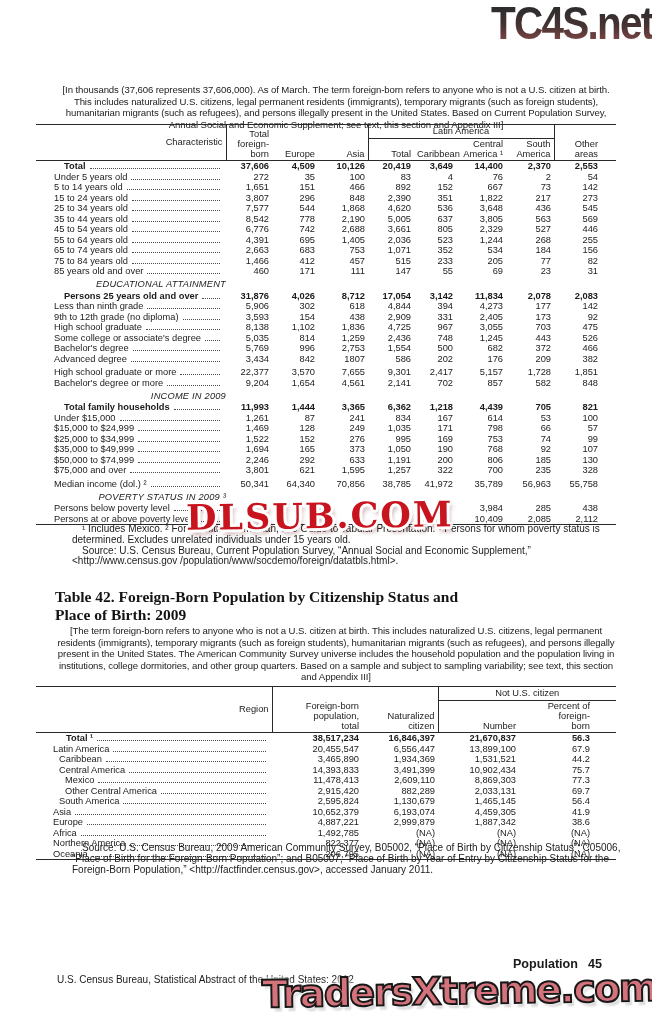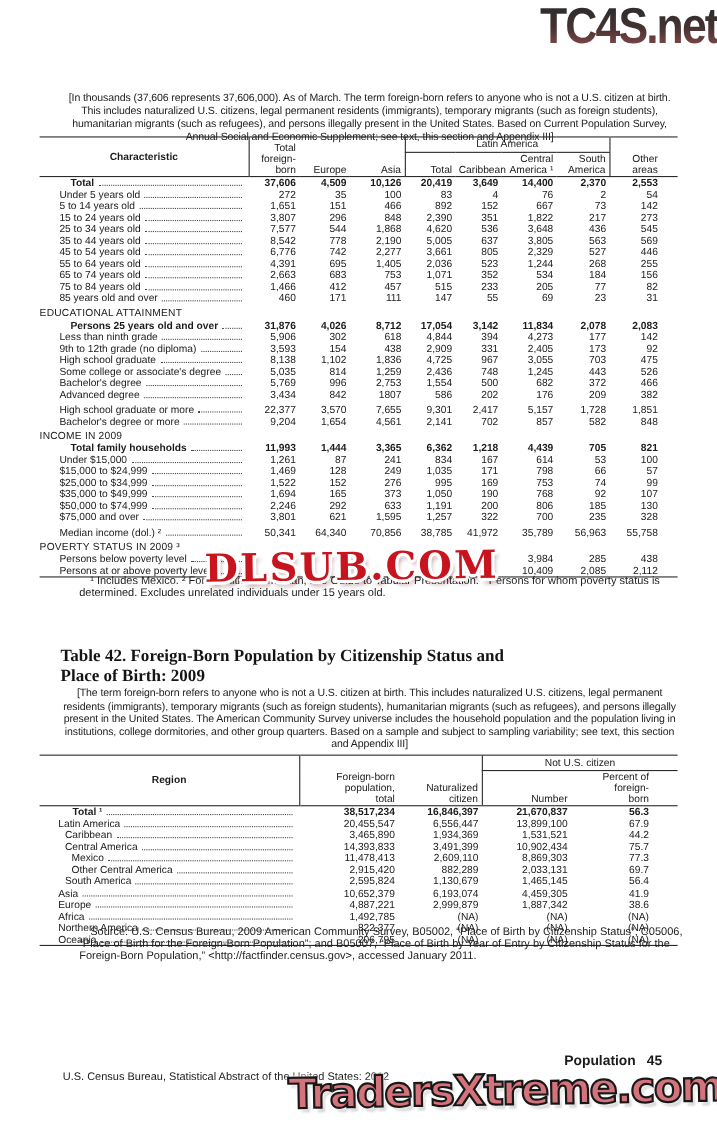--- a/index.html
+++ b/index.html
@@ -24,32 +24,32 @@
   }
   .notes p { margin:0; text-indent:10px; }
   
   table.t {
     position:absolute; left:36px; width:580px;
     border-collapse:collapse; table-layout:fixed;
     font-size:9.3px; color:#1b1b1b;
     border-top:1px solid #2a2a2a; border-bottom:1px solid #2a2a2a;
   }
   .t th { font-weight:normal; padding:0 3px 1px 3px; }
-  .t .hc { text-align:center; vertical-align:middle;font-weight:bold; }
+  .t .hc { text-align:right; vertical-align:middle; }
   .t .hn { text-align:right; vertical-align:bottom; }
   .t .span { text-align:center; vertical-align:middle; border-bottom:1px solid #2a2a2a; height:12px; }
   .t .pre { white-space:pre-line; line-height:10px; }
   .t .vl { border-left:1px solid #2a2a2a; }
   .t thead .hb { border-bottom:1px solid #2a2a2a; }
   .t td { height:10.5px; line-height:10.5px; padding:0 3px 0 0; overflow:hidden; white-space:nowrap; }
   .t td.c0 { padding-left:18px; }
   .t td.v { text-align:right; }
   .t td.b, .t .tot { font-weight:bold; }
   .t tr.tot td.c0 { padding-left:28px; }
-  .t td.sect { text-align:left; padding:2px 0 0 0; height:12px; letter-spacing:0.2px; }
+  .t td.sect { text-align:right; padding:2px 0 0 0; height:12px; letter-spacing:0.2px;font-style:italic; }
   .t tr.gap td { height:3px; }
   .rowline { display:flex; align-items:baseline; }
   .rowline .lbl { white-space:nowrap; }
   .leader { flex:1 1 auto; border-bottom:1.4px dotted #4a4a4a; margin:0 3px 2px 4px; min-width:4px; }
   
   #t41 col:nth-child(1){width:190px}#t41 col:nth-child(2){width:46px}
   #t41 col:nth-child(3){width:46px}#t41 col:nth-child(4){width:50px}
   #t41 col:nth-child(5){width:46px}#t41 col:nth-child(6){width:42px}
   #t41 col:nth-child(7){width:50px}#t41 col:nth-child(8){width:48px}
   #t41 col:nth-child(9){width:62px}
@@ -239,21 +239,21 @@
         </tr>
         <tr>
           <td class="c0">
             <div class="rowline">
               <span class="lbl">45 to 54 years old</span>
               <span class="leader"></span>
             </div>
           </td>
           <td class="v">6,776</td>
           <td class="v">742</td>
-          <td class="v">2,277</td>
+          <td class="v">2,688</td>
           <td class="v">3,661</td>
           <td class="v">805</td>
           <td class="v">2,329</td>
           <td class="v">527</td>
           <td class="v">446</td>
         </tr>
         <tr>
           <td class="c0">
             <div class="rowline">
               <span class="lbl">55 to 64 years old</span>
@@ -674,20 +674,21 @@
           <td class="v"></td>
           <td class="v">10,409</td>
           <td class="v">2,085</td>
           <td class="v">2,112</td>
         </tr>
       </tbody>
   </table>
 
   <div class="notes" style="top:524px;">
     <p>¹ Includes Mexico. ² For definition of median, see Guide to Tabular Presentation. ³ Persons for whom poverty status is determined. Excludes unrelated individuals under 15 years old.</p>
+    <p>Source: U.S. Census Bureau, Current Population Survey, “Annual Social and Economic Supplement,” &lt;http://www.census.gov /population/www/socdemo/foreign/datatbls.html&gt;.</p>
   </div>
 
   <div class="tbl-title" style="top:588px;">Table 42. Foreign-Born Population by Citizenship Status and
 Place of Birth: 2009</div>
   <div class="intro" style="top:625px;">[The term foreign-born refers to anyone who is not a U.S. citizen at birth. This includes naturalized U.S. citizens, legal permanent residents (immigrants), temporary migrants (such as foreign students), humanitarian migrants (such as refugees), and persons illegally present in the United States. The American Community Survey universe includes the household population and the population living in institutions, college dormitories, and other group quarters. Based on a sample and subject to sampling variability; see text, this section and Appendix III]</div>
 
   <table class="t" id="t42" style="top:686px;">
     <colgroup>
         <col>
         <col>

